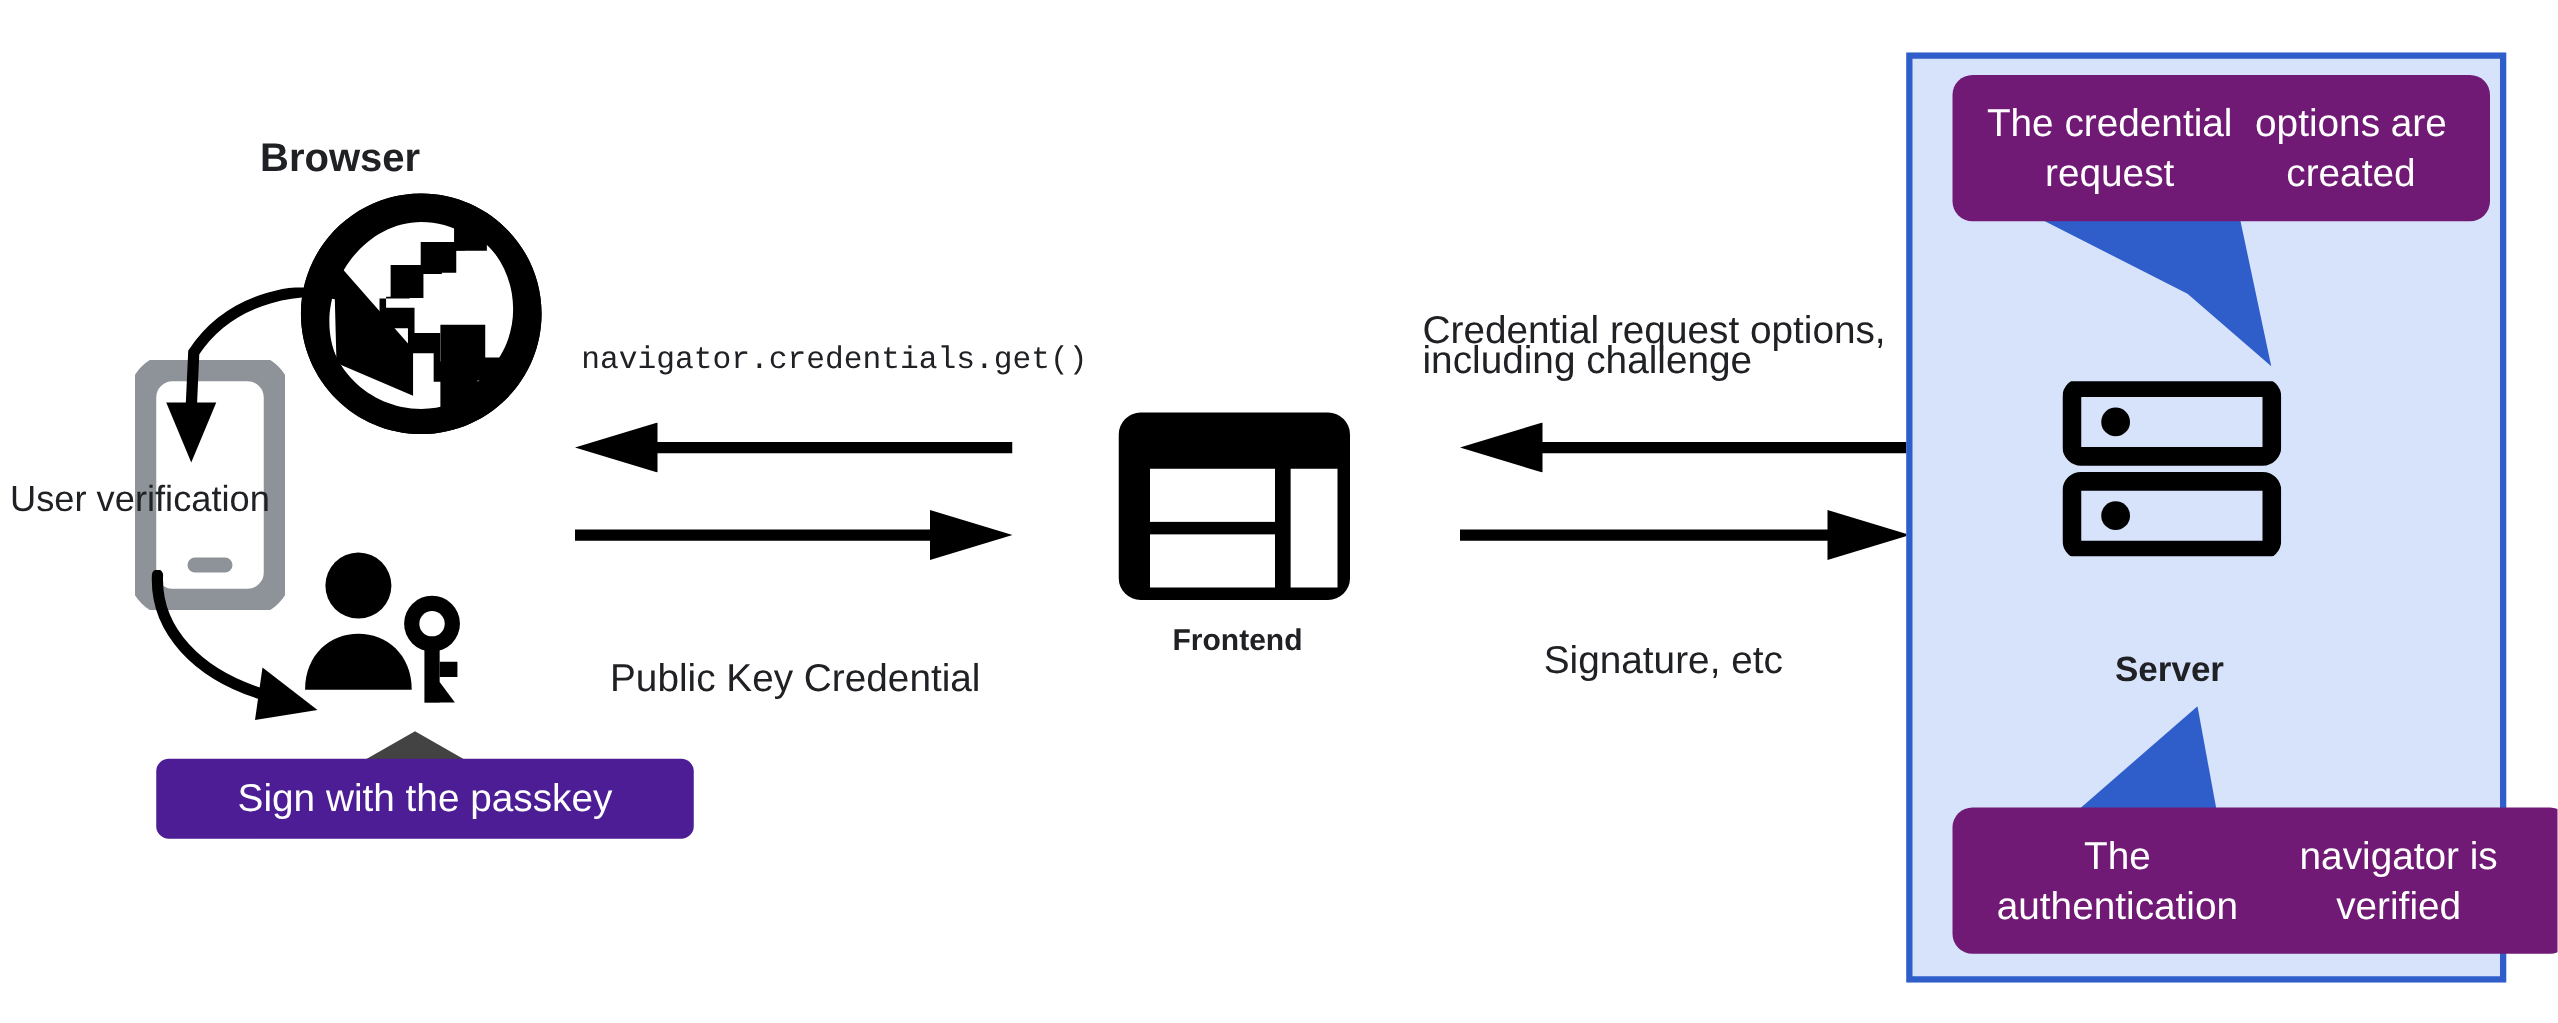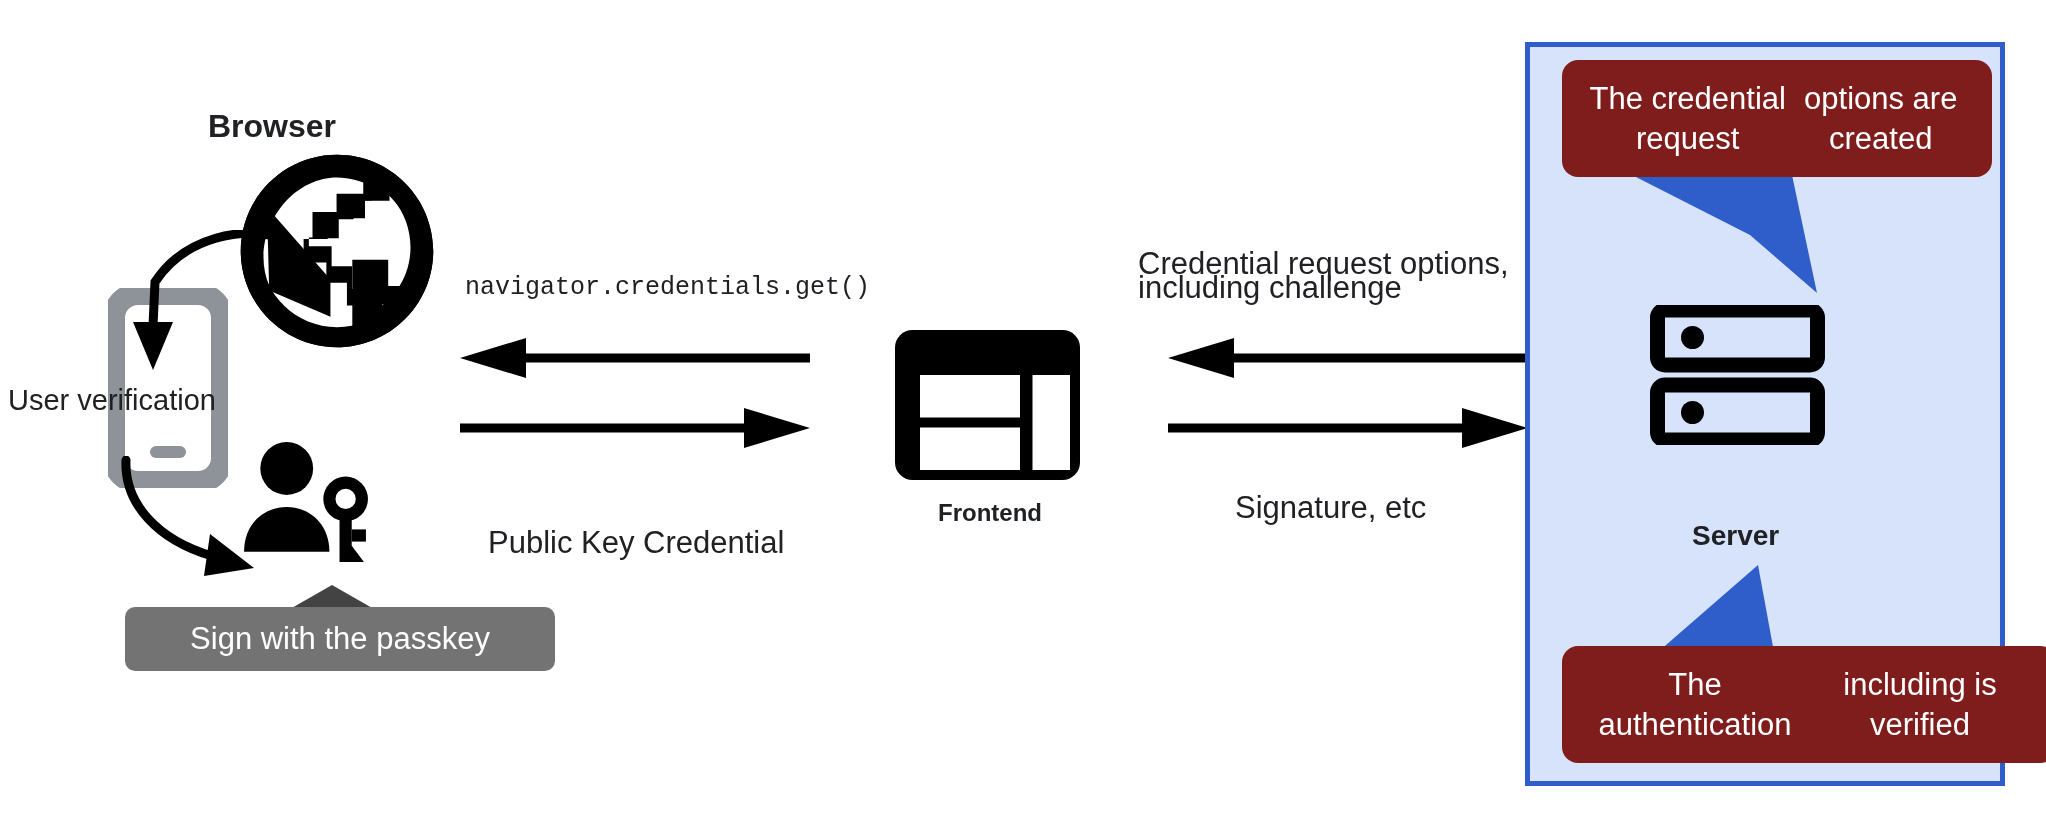--- a/index.html
+++ b/index.html
@@ -18,30 +18,30 @@
 
   
   #server-panel{
     left:1525px;top:42px;width:480px;height:744px;
     background:#d7e3fb;border:5px solid #2f5ecb;box-sizing:border-box;
   }
 
   
   .callout{position:absolute;}
   .callout .bubble{
-    position:absolute;inset:0;background:#7f1d1d;border-radius:16px;
+    position:absolute;inset:0;background:#701a75;border-radius:16px;
     color:#ffffff;display:flex;align-items:center;justify-content:center;
     text-align:center;font-size:31px;line-height:1.26;padding:0 22px;
     box-sizing:border-box;
   }
 
   
   #passkey-tooltip{left:125px;top:607px;width:430px;height:64px;}
   #passkey-tooltip .bubble{
-    position:absolute;inset:0;background:#737373;border-radius:10px;
+    position:absolute;inset:0;background:#4c1d95;border-radius:10px;
     color:#ffffff;display:flex;align-items:center;justify-content:center;
     font-size:31px;
   }
   #passkey-tooltip .tail{
     position:absolute;left:165px;top:-22px;width:0;height:0;
     border-left:42px solid transparent;border-right:42px solid transparent;
     border-bottom:24px solid #434343;
   }
 </style>
 </head>
@@ -120,21 +120,21 @@
   <svg class="abs" style="left:1168px;top:338px;" width="360" height="40" viewBox="0 0 360 40">
     <line x1="62" y1="20" x2="360" y2="20" stroke="#000" stroke-width="9"></line>
     <path d="M0 20 L66 0 L66 40 Z" fill="#000"></path>
   </svg>
 
   <svg class="abs" style="left:1168px;top:408px;" width="360" height="40" viewBox="0 0 360 40">
     <line x1="0" y1="20" x2="298" y2="20" stroke="#000" stroke-width="9"></line>
     <path d="M360 20 L294 0 L294 40 Z" fill="#000"></path>
   </svg>
 
-  <div class="txt" style="left:1235px;top:488px;font-size:31px;">Signature, etc</div>
+  <div class="txt" style="left:1235px;top:508px;font-size:31px;">Signature, etc</div>
 
   <div class="abs" id="server-panel"></div>
 
   <svg class="abs" style="left:1632px;top:175px;" width="260" height="120" viewBox="0 0 260 120">
     <path d="M0 0 L160 0 L185 118 L118 60 Z" fill="#2f5ecb"></path>
   </svg>
 
   <div class="callout" style="left:1562px;top:60px;width:430px;height:117px;">
     <div class="bubble">
       <span>The credential request</span>
@@ -153,17 +153,17 @@
   <div class="txt bold" style="left:1692px;top:518px;font-size:28px;">Server</div>
 
   <svg class="abs" style="left:1620px;top:565px;" width="260" height="120" viewBox="0 0 260 120">
     <path d="M138 0 L160 120 L0 120 Z" fill="#2f5ecb"></path>
   </svg>
 
   <div class="callout" style="left:1562px;top:646px;width:494px;height:117px;">
     <div class="bubble">
       <span>The authentication</span>
         <br>
-      <span>including is verified</span>
+      <span>navigator is verified</span>
     </div>
   </div>
 
 </div>
 
 </body></html>

